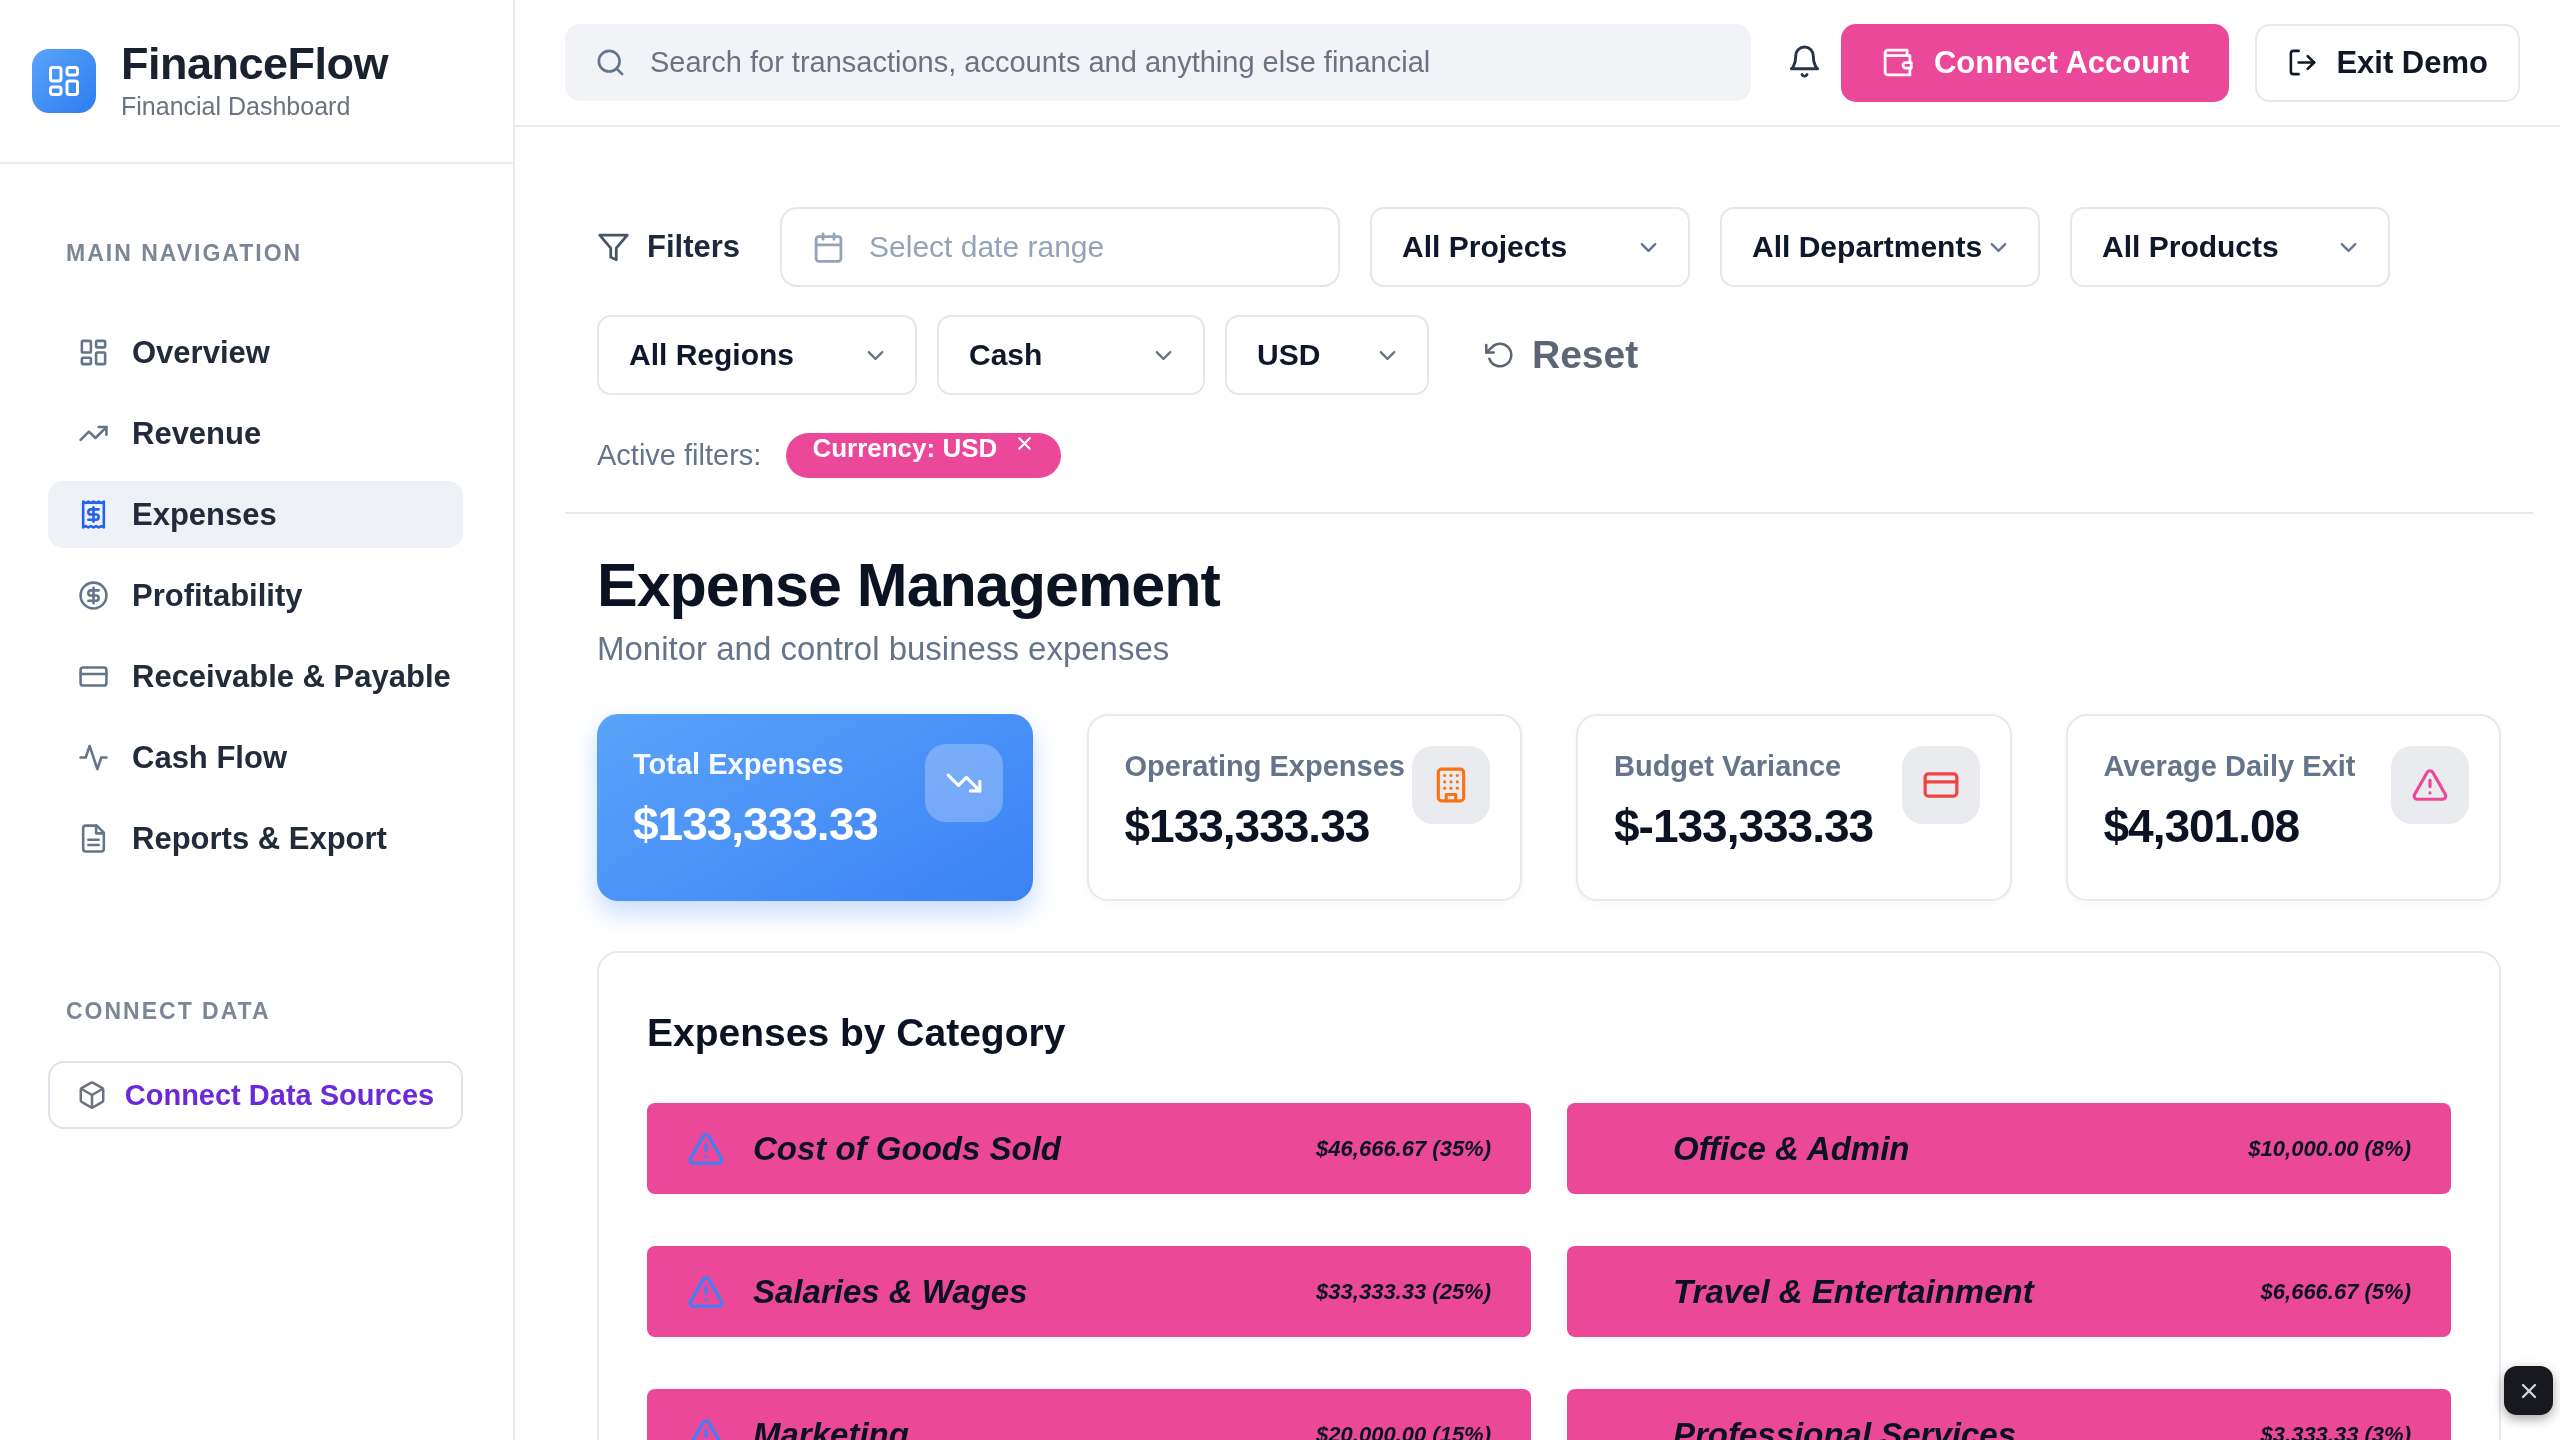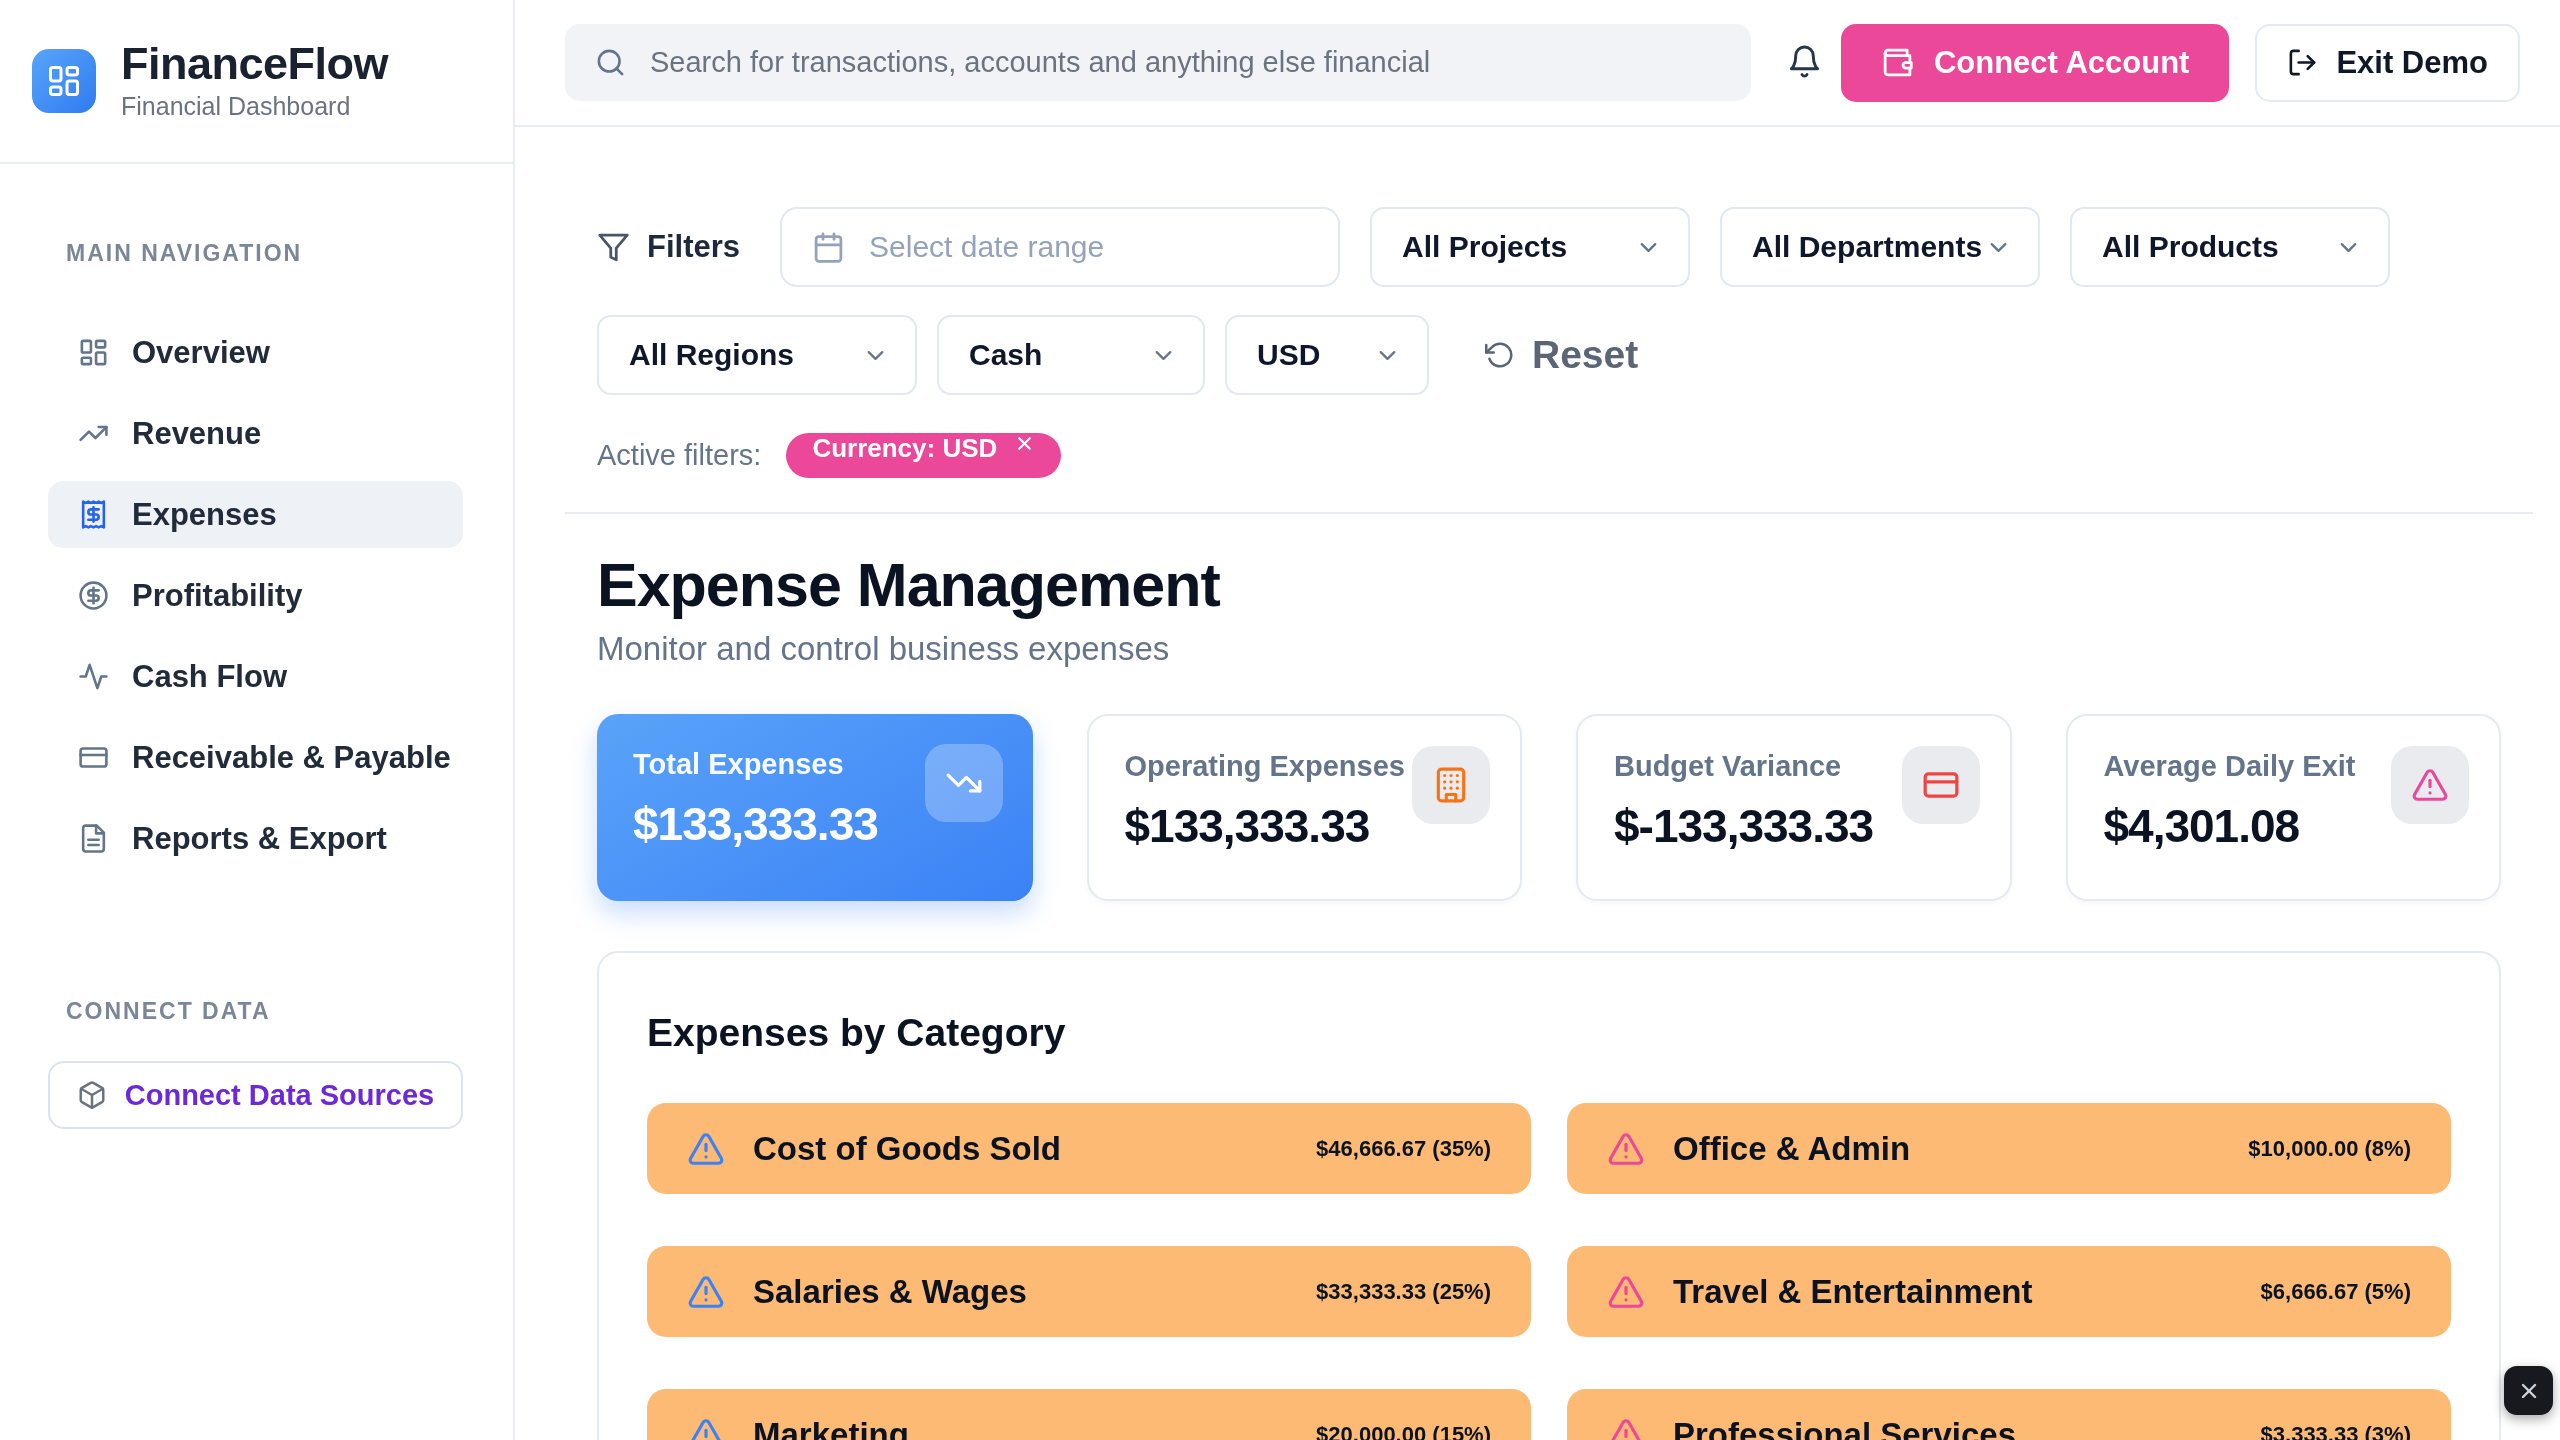--- a/index.html
+++ b/index.html
@@ -90,21 +90,21 @@
     box-shadow:0 12px 26px rgba(59,130,246,.28); }
   .highlight .stat-label { color:rgba(255,255,255,.95); }
   .highlight .stat-value { color:#fff; }
   .highlight .stat-iconbox { background:rgba(255,255,255,.26); }
   .ic-white { color:#ffffff; } .ic-orange { color:#f97316; } .ic-red { color:#ef4444; }
   .ic-pink { color:#ec4899; } .ic-blue { color:#3b82f6; }
 
   .panel { margin:50px 32px 0; border:2px solid #e5e9f0; border-radius:21px; background:#fff; padding:58px 48px 60px; min-height:588px; }
   .panel-title { font-size:39px; font-weight:700; color:#0b1322; }
   .cat-grid { margin-top:48px; display:grid; grid-template-columns:1fr 1fr; column-gap:36px; row-gap:52px; }
-  .cat-row { height:91px; background:#fdba74; border-radius:19px; display:flex; align-items:center; gap:28px; padding:0 40px; }
+  .cat-row { height:91px; background:#ec4899; border-radius:8px; display:flex; align-items:center; gap:28px; padding:0 40px;font-style:italic; }
   .cat-row svg { width:38px; height:38px; flex:none; }
   .cat-name { flex:1; font-size:33px; font-weight:600; color:#0b1322; }
   .cat-value { font-size:22px; font-weight:700; color:#0b1322; white-space:nowrap;margin-left:17px; }
 
   .close-fab { position:fixed; right:7px; bottom:25px; width:49px; height:49px; border-radius:13px; background:#17191f; border:none;
     display:flex; align-items:center; justify-content:center; cursor:pointer; box-shadow:0 4px 12px rgba(0,0,0,.35); }
   .close-fab svg { width:24px; height:24px; color:#cdd3da; }
 </style>
 </head>
 <body>
@@ -156,30 +156,30 @@
       <div class="nav-item">
         <svg class="ic" viewBox="0 0 24 24">
           <circle cx="12" cy="12" r="10"></circle>
             <path d="M16 8h-6a2 2 0 1 0 0 4h4a2 2 0 1 1 0 4H8"></path>
             <path d="M12 18V6"></path>
         </svg>
         <span class="lbl">Profitability</span>
       </div>
       <div class="nav-item">
         <svg class="ic" viewBox="0 0 24 24">
-          <path d="M22 12h-4l-3 9L9 3l-3 9H2"></path>
-        </svg>
-        <span class="lbl">Cash Flow</span>
-      </div>
-      <div class="nav-item">
-        <svg class="ic" viewBox="0 0 24 24">
           <rect x="2" y="5" width="20" height="14" rx="2"></rect>
             <line x1="2" y1="10" x2="22" y2="10"></line>
         </svg>
         <span class="lbl">Receivable &amp; Payable</span>
+      </div>
+      <div class="nav-item">
+        <svg class="ic" viewBox="0 0 24 24">
+          <path d="M22 12h-4l-3 9L9 3l-3 9H2"></path>
+        </svg>
+        <span class="lbl">Cash Flow</span>
       </div>
       <div class="nav-item">
         <svg class="ic" viewBox="0 0 24 24">
           <path d="M14.5 2H6a2 2 0 0 0-2 2v16a2 2 0 0 0 2 2h12a2 2 0 0 0 2-2V7.5Z"></path>
           <polyline points="14 2 14 8 20 8"></polyline>
             <line x1="8" y1="13" x2="16" y2="13"></line>
             <line x1="8" y1="17" x2="16" y2="17"></line>
         </svg>
         <span class="lbl">Reports &amp; Export</span>
       </div>

